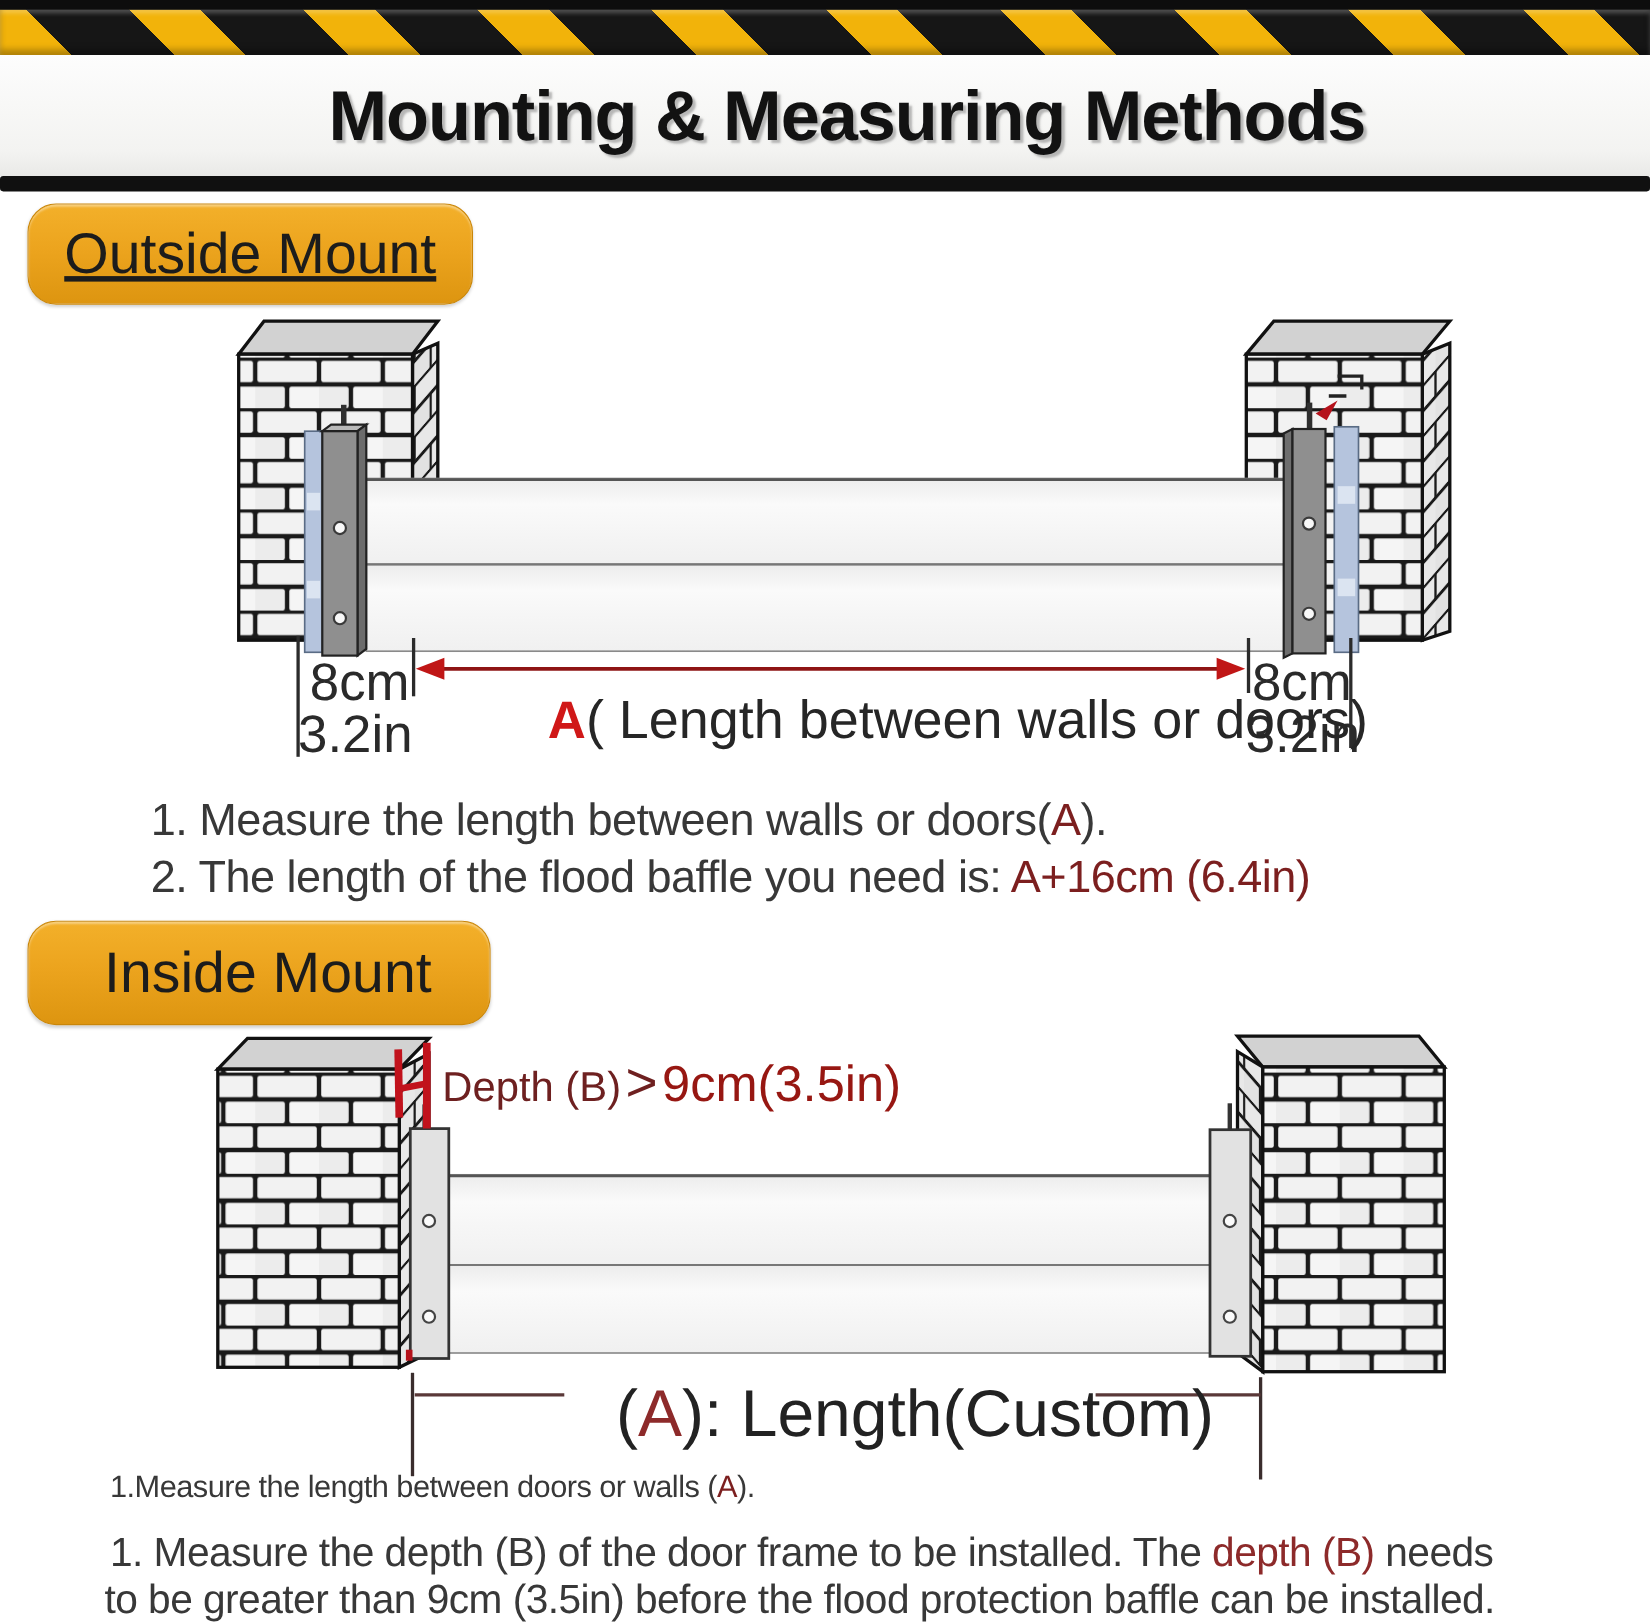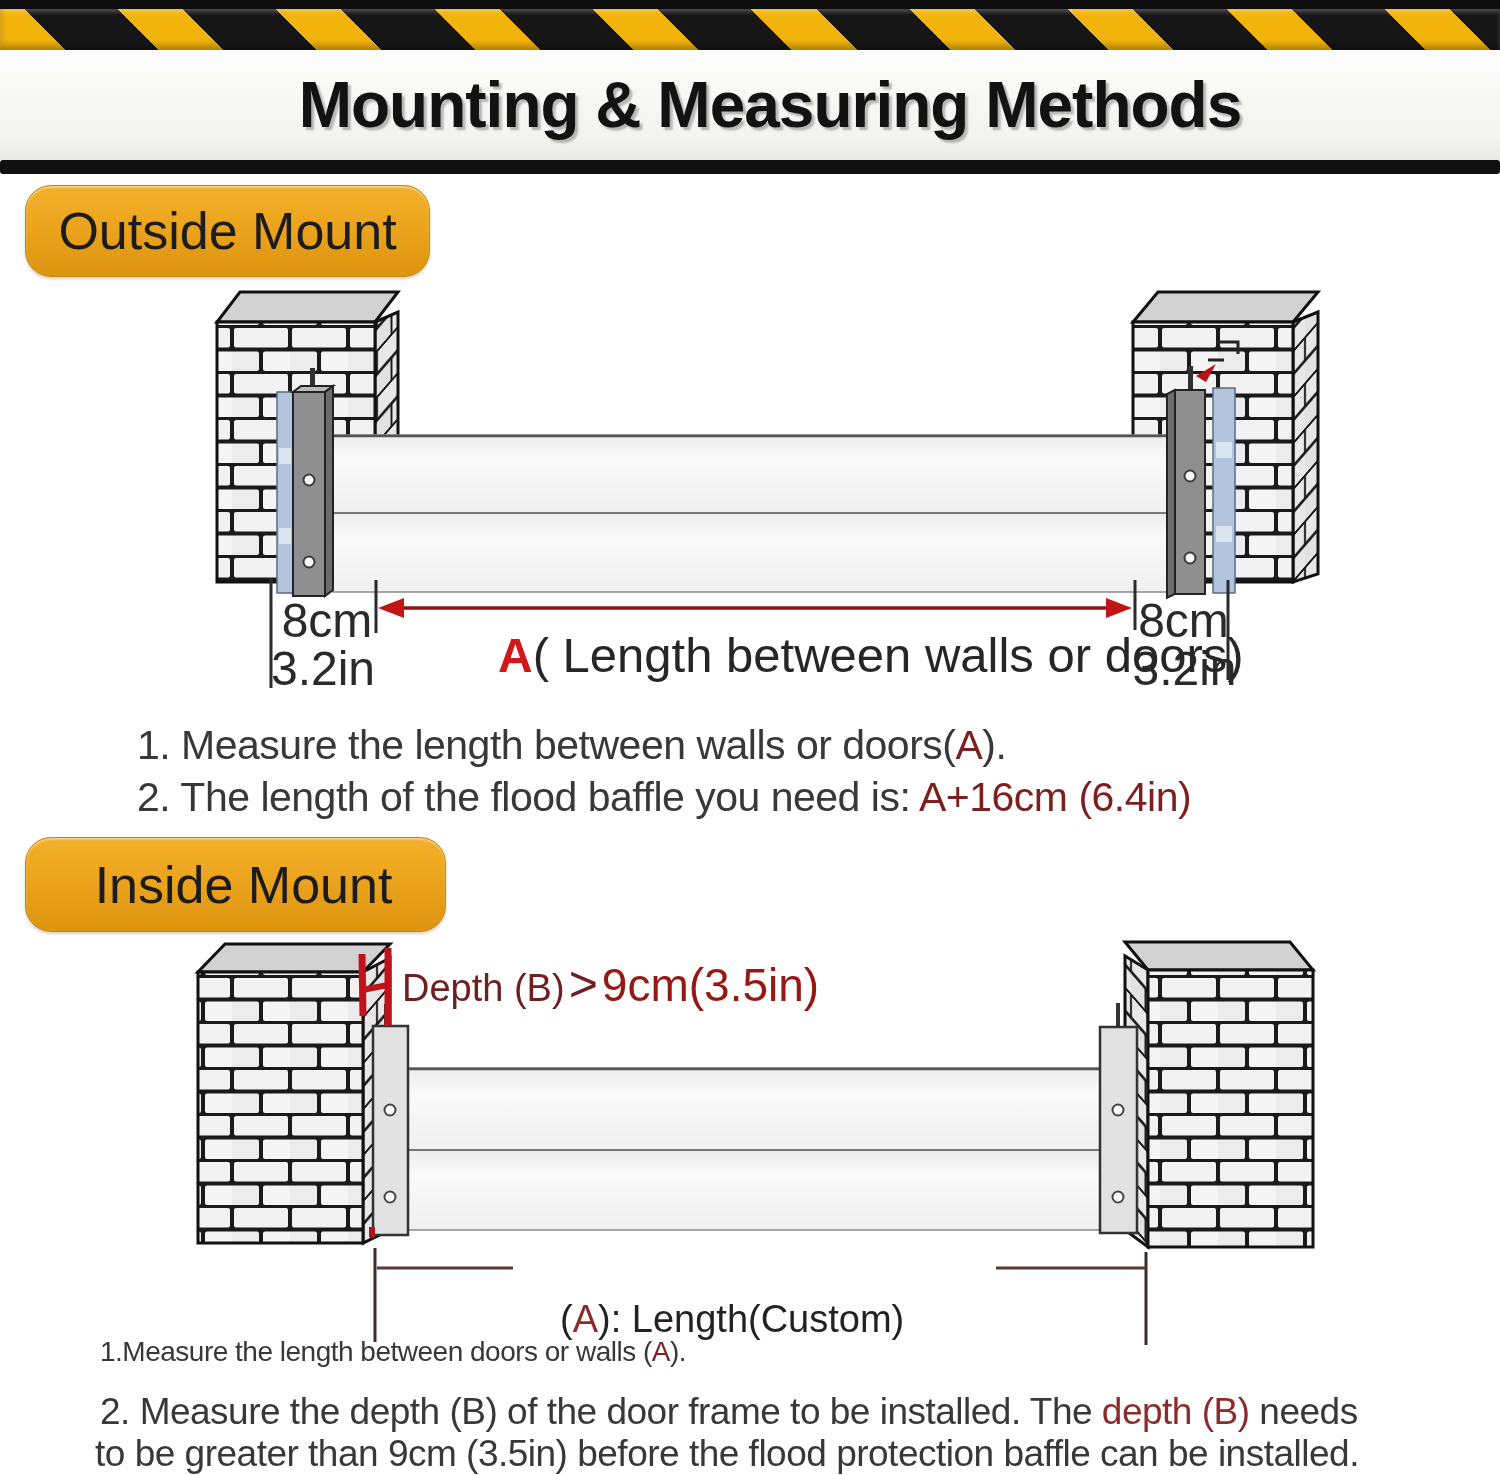--- a/index.html
+++ b/index.html
@@ -15,39 +15,39 @@
       display:flex;align-items:center;justify-content:center;padding-left:20px;}
   .page-title{font-size:64px;font-weight:bold;letter-spacing:-1px;color:#121212;
       text-shadow:3px 3px 2px rgba(130,130,130,.55);}
   .divider-bar{position:absolute;left:0;top:160px;width:1500px;height:14px;background:#101010;border-radius:3px;}
   
   .badge{position:absolute;left:25px;width:403px;display:flex;align-items:center;justify-content:center;
       background:linear-gradient(180deg,#f3b02a 0%,#eca41e 45%,#dd9510 100%);
       border:1px solid #c9860a;border-radius:26px;
       box-shadow:inset 0 2px 2px rgba(255,255,255,.4), 0 2px 3px rgba(0,0,0,.18);
       font-size:52px;color:#1c1c1c;}
-  .badge-outside{top:185px;height:90px;}
+  .badge-outside{top:185px;height:90px;text-decoration:underline;}
   .badge-inside{top:837px;height:93px;padding-left:16px;}
   
   .diagram{position:absolute;left:0;}
   
   .txt{position:absolute;white-space:nowrap;color:#2d2d2d;}
   .dim{font-size:48px;text-align:center;color:#2a2a2a;}
   .arrow-label{display:flex;align-items:baseline;}
   .arrow-label .big-a{font-size:48px;font-weight:bold;color:#d01818;}
   .arrow-label .rest{font-size:49px;color:#262626;}
   .instr{font-size:41px;color:#383838;letter-spacing:-0.5px;}
   .instr .red{color:#7c1f1f;}
   .instr-sm{font-size:37px;color:#383838;letter-spacing:-0.5px;}
   .instr-sm .red{color:#8d2a2a;}
   .depth-label{display:flex;align-items:baseline;}
   .depth-label .lbl{font-size:38px;color:#6e2020;}
   .depth-label .gt{font-size:50px;color:#6e2020;margin:0 4px;}
   .depth-label .val{font-size:46px;color:#971712;}
-  .length-label{font-size:38px;color:#222;margin-top:48px;}
+  .length-label{font-size:60px;color:#222;}
   .length-label .red{color:#8d2a2a;}
 </style>
 </head>
 <body>
 
 <div class="page">
 
   <div class="top-bar"></div>
   <div class="caution-tape"></div>
   <div class="title-band">
@@ -217,19 +217,19 @@
     <span class="val">9cm(3.5in)</span>
   </div>
   <div class="txt length-label" style="left:560px;top:1250px;">
     <span>(</span><span class="red">A</span><span>): Length(Custom)</span>
   </div>
 
   <div class="txt instr" style="left:100px;top:1336px;font-size:28px;">
     <span>1.Measure the length between doors or walls (</span><span class="red">A</span><span>).</span>
   </div>
   <div class="txt instr-sm" style="left:100px;top:1391px;">
-    <span>2. Measure the depth (B) of the door frame to be installed. The </span><span class="red">depth (B)</span><span> needs</span>
+    <span>1. Measure the depth (B) of the door frame to be installed. The </span><span class="red">depth (B)</span><span> needs</span>
   </div>
   <div class="txt instr-sm" style="left:95px;top:1433px;">
     <span>to be greater than 9cm (3.5in) before the flood protection baffle can be installed.</span>
   </div>
 
 </div>
 
 </body></html>

